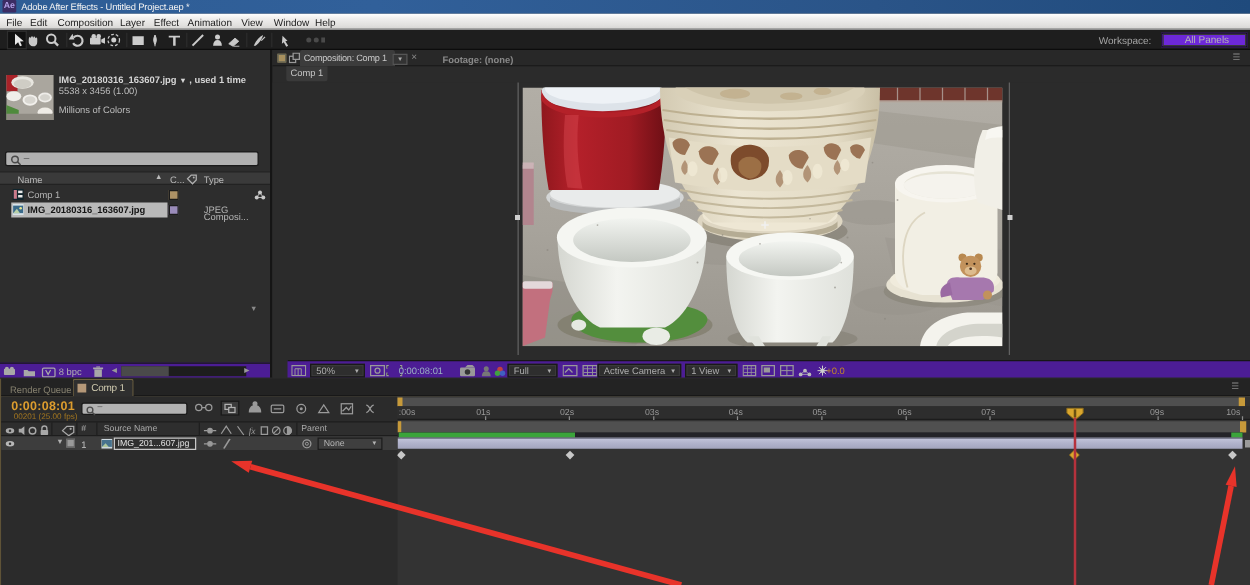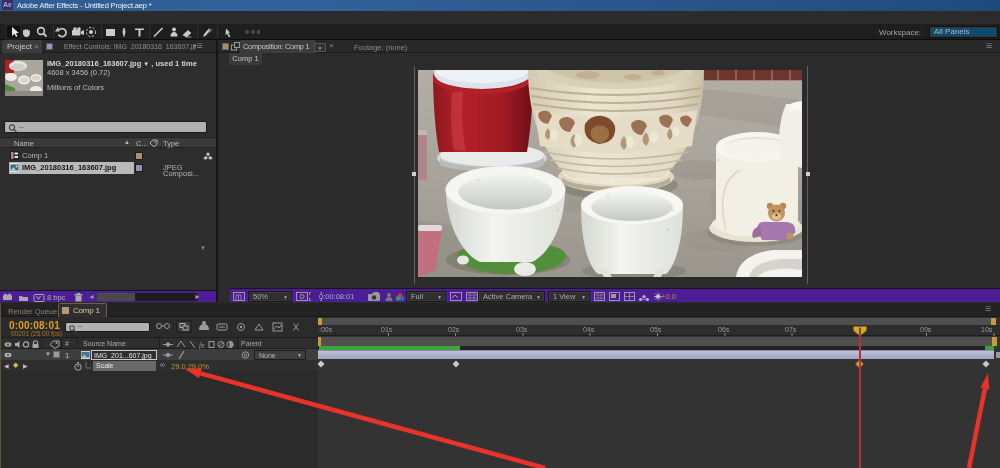--- a/index.html
+++ b/index.html
@@ -14,22 +14,22 @@
   #title-text { left:17px; top:0px; color:#f2f2f2; font-size:7.5px; letter-spacing:-0.15px; line-height:11px; white-space:nowrap; }
   
   #menubar { left:0; top:11px; width:1000px; height:13px;
     background:linear-gradient(180deg,#ffffff 0%,#f0efee 30%,#e2e1df 75%,#d7d6d4 100%);
     border-bottom:1px solid #8f8f8f; }
   .menu { position:absolute; top:2px; font-size:8px; color:#1c1c1c; line-height:11px; }
   
   #toolbar { left:0; top:24px; width:1000px; height:16px; background:#1e1e1e; border-bottom:1px solid #0c0c0c;text-decoration:underline; }
   .tsep { position:absolute; top:2px; width:1px; height:12px; background:#0a0a0a; border-right:1px solid #333; }
   #workspace-label { left:879px; top:4px; font-size:8px; color:#a5a5a5; }
-  #workspace-box { left:929px; top:2px; width:69px; height:12px; background:#0c4a6e; border:1px solid #111;
-    box-shadow:inset 0 0 0 1px #383838; color:#b5b5b5; font-size:8px; line-height:10px; padding-left:4px; }
+  #workspace-box { left:929px; top:2px; width:69px; height:12px; background:#6d28d9; border:1px solid #111;
+    box-shadow:inset 0 0 0 1px #383838; color:#b5b5b5; font-size:8px; line-height:10px; padding-left:4px;text-align:center; }
   
   #lpanel { left:0; top:40px; width:216px; height:262px; background:#2d2d2d; }
   #lpanel .tabbar { position:absolute; left:0; top:0; width:216px; height:13px; background:#282828; border-bottom:1px solid #1b1b1b; }
   #ptab { position:absolute; left:2px; top:0px; width:40px; height:13px; background:#3c3c3c; border-radius:2px 2px 0 0;
      font-size:8px; color:#cccccc; line-height:13px; padding-left:5px; }
   #ectab { position:absolute; left:46px; top:3px; font-size:7px; color:#8f8f8f; white-space:nowrap; width:132px; overflow:hidden; }
   #thumb { left:5px; top:20px; width:38px; height:36px; }
   #info1 { left:47px; top:19px; font-size:7.5px; font-weight:bold; color:#d6d6d6; white-space:nowrap; }
   #info2 { left:47px; top:28px; font-size:7.5px; color:#bdbdbd; }
   #info3 { left:47px; top:43px; font-size:7.5px; color:#bdbdbd; }
@@ -38,21 +38,21 @@
      font-size:7.5px; color:#b9b9b9; }
   .lrow { position:absolute; left:0; width:216px; height:12px; font-size:7.5px; color:#b5b5b5; }
   #selrow { left:9px; top:0px; width:125px; height:12px; background:#b9b9b9; }
   .chip { position:absolute; width:8px; height:8px; top:2px; left:135px; border:1px solid #1c1c1c; }
   #lfoot { left:0; top:250px; width:216px; height:12px; background:#4c1d95; border-top:1px solid #161616; }
   
   #cpanel { left:218px; top:40px; width:792px; height:262px; background:#2b2b2b; }
   #cpanel .tabbar { position:absolute; left:0; top:0; width:782px; height:13px; background:#282828; border-bottom:1px solid #1b1b1b; }
   #ctab { position:absolute; left:22px; top:0; width:76px; height:13px; background:#3c3c3c; border-radius:2px 2px 0 0;
      font-size:7.3px; color:#c9c9c9; line-height:13px; padding-left:3px; white-space:nowrap; overflow:hidden; letter-spacing:-0.2px; }
-  #ftab { position:absolute; left:136px; top:2.5px; font-size:7.5px; color:#8a8a8a; }
+  #ftab { position:absolute; left:136px; top:2.5px; font-size:7.5px; color:#8a8a8a;font-weight:bold; }
   #c1tab { position:absolute; left:11px; top:13px; width:33px; height:12px; background:#3a3a3a; font-size:7.5px; color:#c5c5c5;
      line-height:12px; text-align:center; border-radius:0 0 2px 2px; }
   #viewer { position:absolute; left:0; top:26px; width:782px; height:248px; background:#2b2b2b; }
   #photo { position:absolute; left:200px; top:4px; width:384px; height:207px; }
   #cfoot { left:0; top:248px; width:782px; height:14px; background:#4c1d95; border-top:1px solid #161616;margin-left:12px; }
   .bbtext { position:absolute; color:#a8a8a8; font-size:7.5px; }
   .ddbox { position:absolute; background:#2e2e2e; border:1px solid #191919; box-shadow:inset 0 0 0 1px #3a3a3a;
      color:#adadad; font-size:7.5px; }
   
   #timeline { left:0; top:303px; width:1000px; height:165px; background:#2b2b2b; border-left:1px solid #5f5337; }
@@ -71,20 +71,31 @@
   .tlh { position:absolute; font-size:7px; color:#aaaaaa; }
 </style>
 </head>
 <body>
 <div id="root">
 
 <div class="abs" id="titlebar"></div>
 <div class="abs" id="aeicon">Ae</div>
 <div class="abs" id="title-text">Adobe After Effects - Untitled Project.aep *</div>
 
+<div class="abs" id="menubar">
+  <span class="menu" style="left:5px;">File</span>
+  <span class="menu" style="left:24px;">Edit</span>
+  <span class="menu" style="left:46px;">Composition</span>
+  <span class="menu" style="left:96px;">Layer</span>
+  <span class="menu" style="left:123px;">Effect</span>
+  <span class="menu" style="left:150px;">Animation</span>
+  <span class="menu" style="left:193px;">View</span>
+  <span class="menu" style="left:219px;">Window</span>
+  <span class="menu" style="left:252px;">Help</span>
+</div>
 
 <div class="abs" id="toolbar">
   <svg class="abs" style="left:0;top:0;" width="260" height="16" viewBox="0 0 260 16">
     <rect x="6" y="1" width="15" height="14" fill="#111111" stroke="#2e2e2e" stroke-width="1"></rect>
     <path d="M12 3 L12 12 L14.5 9.8 L16 13 L17.5 12.3 L16 9.2 L19 9 Z" fill="#e8e8e8"></path>
     <path d="M23 8 C23 5.5 24 5 24.7 6.5 C25 4.5 26.2 4.6 26.5 6.3 C27 4.8 28 5 28.3 6.6 C28.8 5.6 29.8 5.8 29.8 7.2 L29.8 9.5 C29.8 12 28.5 13 26.3 13 C24.5 13 23.3 11.5 23 10 Z" fill="#c9c9c9"></path>
     <circle cx="41" cy="7" r="3.4" fill="none" stroke="#cccccc" stroke-width="1.6"></circle>
     <path d="M43.5 9.5 L46.5 12.5" stroke="#cccccc" stroke-width="1.8"></path>
     <path d="M59 6 A4 4 0 1 1 58.5 10.5" fill="none" stroke="#c9c9c9" stroke-width="1.7"></path>
     <path d="M58 3 L59.5 7.5 L55 7.5 Z" fill="#c9c9c9"></path>
@@ -113,42 +124,36 @@
   <div class="tsep" style="left:53px;"></div>
   <div class="tsep" style="left:101px;"></div>
   <div class="tsep" style="left:149px;"></div>
   <div class="tsep" style="left:197px;"></div>
   <div class="tsep" style="left:217px;"></div>
   <div class="abs" id="workspace-label">Workspace:</div>
   <div class="abs" id="workspace-box">All Panels</div>
 </div>
 
 <div class="abs" id="lpanel">
-  <div class="tabbar">
-    <div id="ptab">Project <span style="color:#909090;">×</span></div>
-    <div class="abs" style="left:46px;top:3px;width:7px;height:7px;background:#9d92bd;border:1px solid #555;"></div>
-    <div class="abs" id="ectab" style="left:64px;">Effect Controls: IMG_20180316_163607.jp</div>
-    <div class="abs" style="left:193px;top:2px;font-size:7px;color:#8a8a8a;">▾☰</div>
-  </div>
   <svg class="abs" id="thumb" viewBox="0 0 38 36">
     <rect width="38" height="36" fill="#aaa69e"></rect>
     <rect x="0" y="0" width="9" height="13" fill="#a82228"></rect>
     <ellipse cx="13" cy="6" rx="9" ry="5" fill="#e8e6e0"></ellipse>
     <ellipse cx="13" cy="7" rx="7" ry="3.6" fill="#cfcdc5"></ellipse>
     <ellipse cx="6" cy="17" rx="6" ry="4" fill="#f0eeea"></ellipse>
     <ellipse cx="19" cy="20" rx="6" ry="4.5" fill="#f2f0ec"></ellipse>
     <ellipse cx="19" cy="20" rx="4.4" ry="3" fill="#d8d6d0"></ellipse>
     <ellipse cx="31" cy="18" rx="5.5" ry="4" fill="#eeece8"></ellipse>
     <ellipse cx="31" cy="18" rx="4" ry="2.6" fill="#d5d3cd"></ellipse>
     <path d="M0 24 L10 28 L10 36 L0 36 Z" fill="#4f8a3c"></path>
     <ellipse cx="31" cy="30" rx="6" ry="4" fill="#efece6"></ellipse>
     <rect x="0" y="31" width="38" height="5" fill="#8e8a82"></rect>
   </svg>
   <div class="abs" id="info1">IMG_20180316_163607.jpg <span style="font-size:6px;">▼</span> , used 1 time</div>
-  <div class="abs" id="info2">4608 x 3456 (0.72)</div>
+  <div class="abs" id="info2">5538 x 3456 (1.00)</div>
   <div class="abs" id="info3">Millions of Colors</div>
   <div class="abs" id="searchbox">
     <svg width="12" height="10" viewBox="0 0 12 10" style="position:absolute;left:2px;top:1px;">
       <circle cx="5" cy="4.5" r="2.6" fill="none" stroke="#4a4a4a" stroke-width="1.2"></circle>
       <path d="M7 6.5 L9.5 9" stroke="#4a4a4a" stroke-width="1.3"></path>
     </svg>
     <div class="abs" style="left:14px;top:0px;color:#555;font-size:8px;">–</div>
   </div>
   <div class="abs" id="listhdr">
     <span class="abs" style="left:14px;top:1px;">Name</span>
@@ -636,33 +641,20 @@
             <path d="M16 8 L21 0" stroke-width="1.2"></path>
           </g>
         </svg>
     <svg class="abs" style="left:240px;top:1.5px;" width="9" height="8" viewBox="0 0 9 8">
           <circle cx="4.5" cy="4" r="3.2" fill="none" stroke="#9a9a9a"></circle>
           <circle cx="4.5" cy="4" r="1.2" fill="none" stroke="#9a9a9a" stroke-width="0.8"></circle>
         </svg>
     <div class="abs" style="left:253px;top:0.5px;width:52px;height:10px;background:#3f3f3f;border:1px solid #1c1c1c;color:#b5b5b5;font-size:7px;line-height:9px;padding-left:4px;">None<span style="position:absolute;right:3px;top:0px;font-size:5px;">▼</span></div>
   </div>
 
-  <div class="abs" id="tl-scale">
-    <span class="abs" style="left:3px;top:2px;font-size:6px;color:#c0c0c0;">◀</span>
-    <span class="abs" style="left:12px;top:1px;font-size:7px;color:#d8b845;">◆</span>
-    <span class="abs" style="left:22px;top:2px;font-size:6px;color:#c0c0c0;">▶</span>
-    <svg class="abs" style="left:73px;top:1.5px;" width="18" height="9" viewBox="0 0 18 9">
-      <circle cx="4" cy="5" r="3.2" fill="none" stroke="#a8a8a8" stroke-width="1"></circle>
-          <path d="M4 5 L4 2.8 M3 0.5 L5 0.5" stroke="#a8a8a8" stroke-width="1"></path>
-      <path d="M12 0 L12 6 L17 6" stroke="#707070" fill="none" stroke-width="1"></path>
-    </svg>
-    <div class="abs" style="left:92px;top:0.5px;width:63px;height:10px;background:#686868;color:#e8e8e8;font-size:7px;line-height:9px;padding-left:3px;">Scale</div>
-    <span class="abs" style="left:159px;top:1px;font-size:7px;color:#a8a8a8;">∞</span>
-    <span class="abs" style="left:170px;top:1.5px;font-size:7.5px;color:#c8922a;">29.0,29.0%</span>
-  </div>
 </div>
 
 <svg class="abs" style="left:0;top:0;pointer-events:none;" width="1000" height="468" viewBox="0 0 1000 468">
   <path d="M545 468 L200.4 373.4" stroke="#e8332a" stroke-width="4.5" fill="none"></path>
   <path d="M185 369 L201.8 368.6 L199 378.2 Z" fill="#e8332a"></path>
   <path d="M969 468 L984.9 388.7" stroke="#e8332a" stroke-width="4.5" fill="none"></path>
   <path d="M988 373 L989.3 389.6 L980.5 387.8 Z" fill="#e8332a"></path>
 </svg>
 </div>
 

